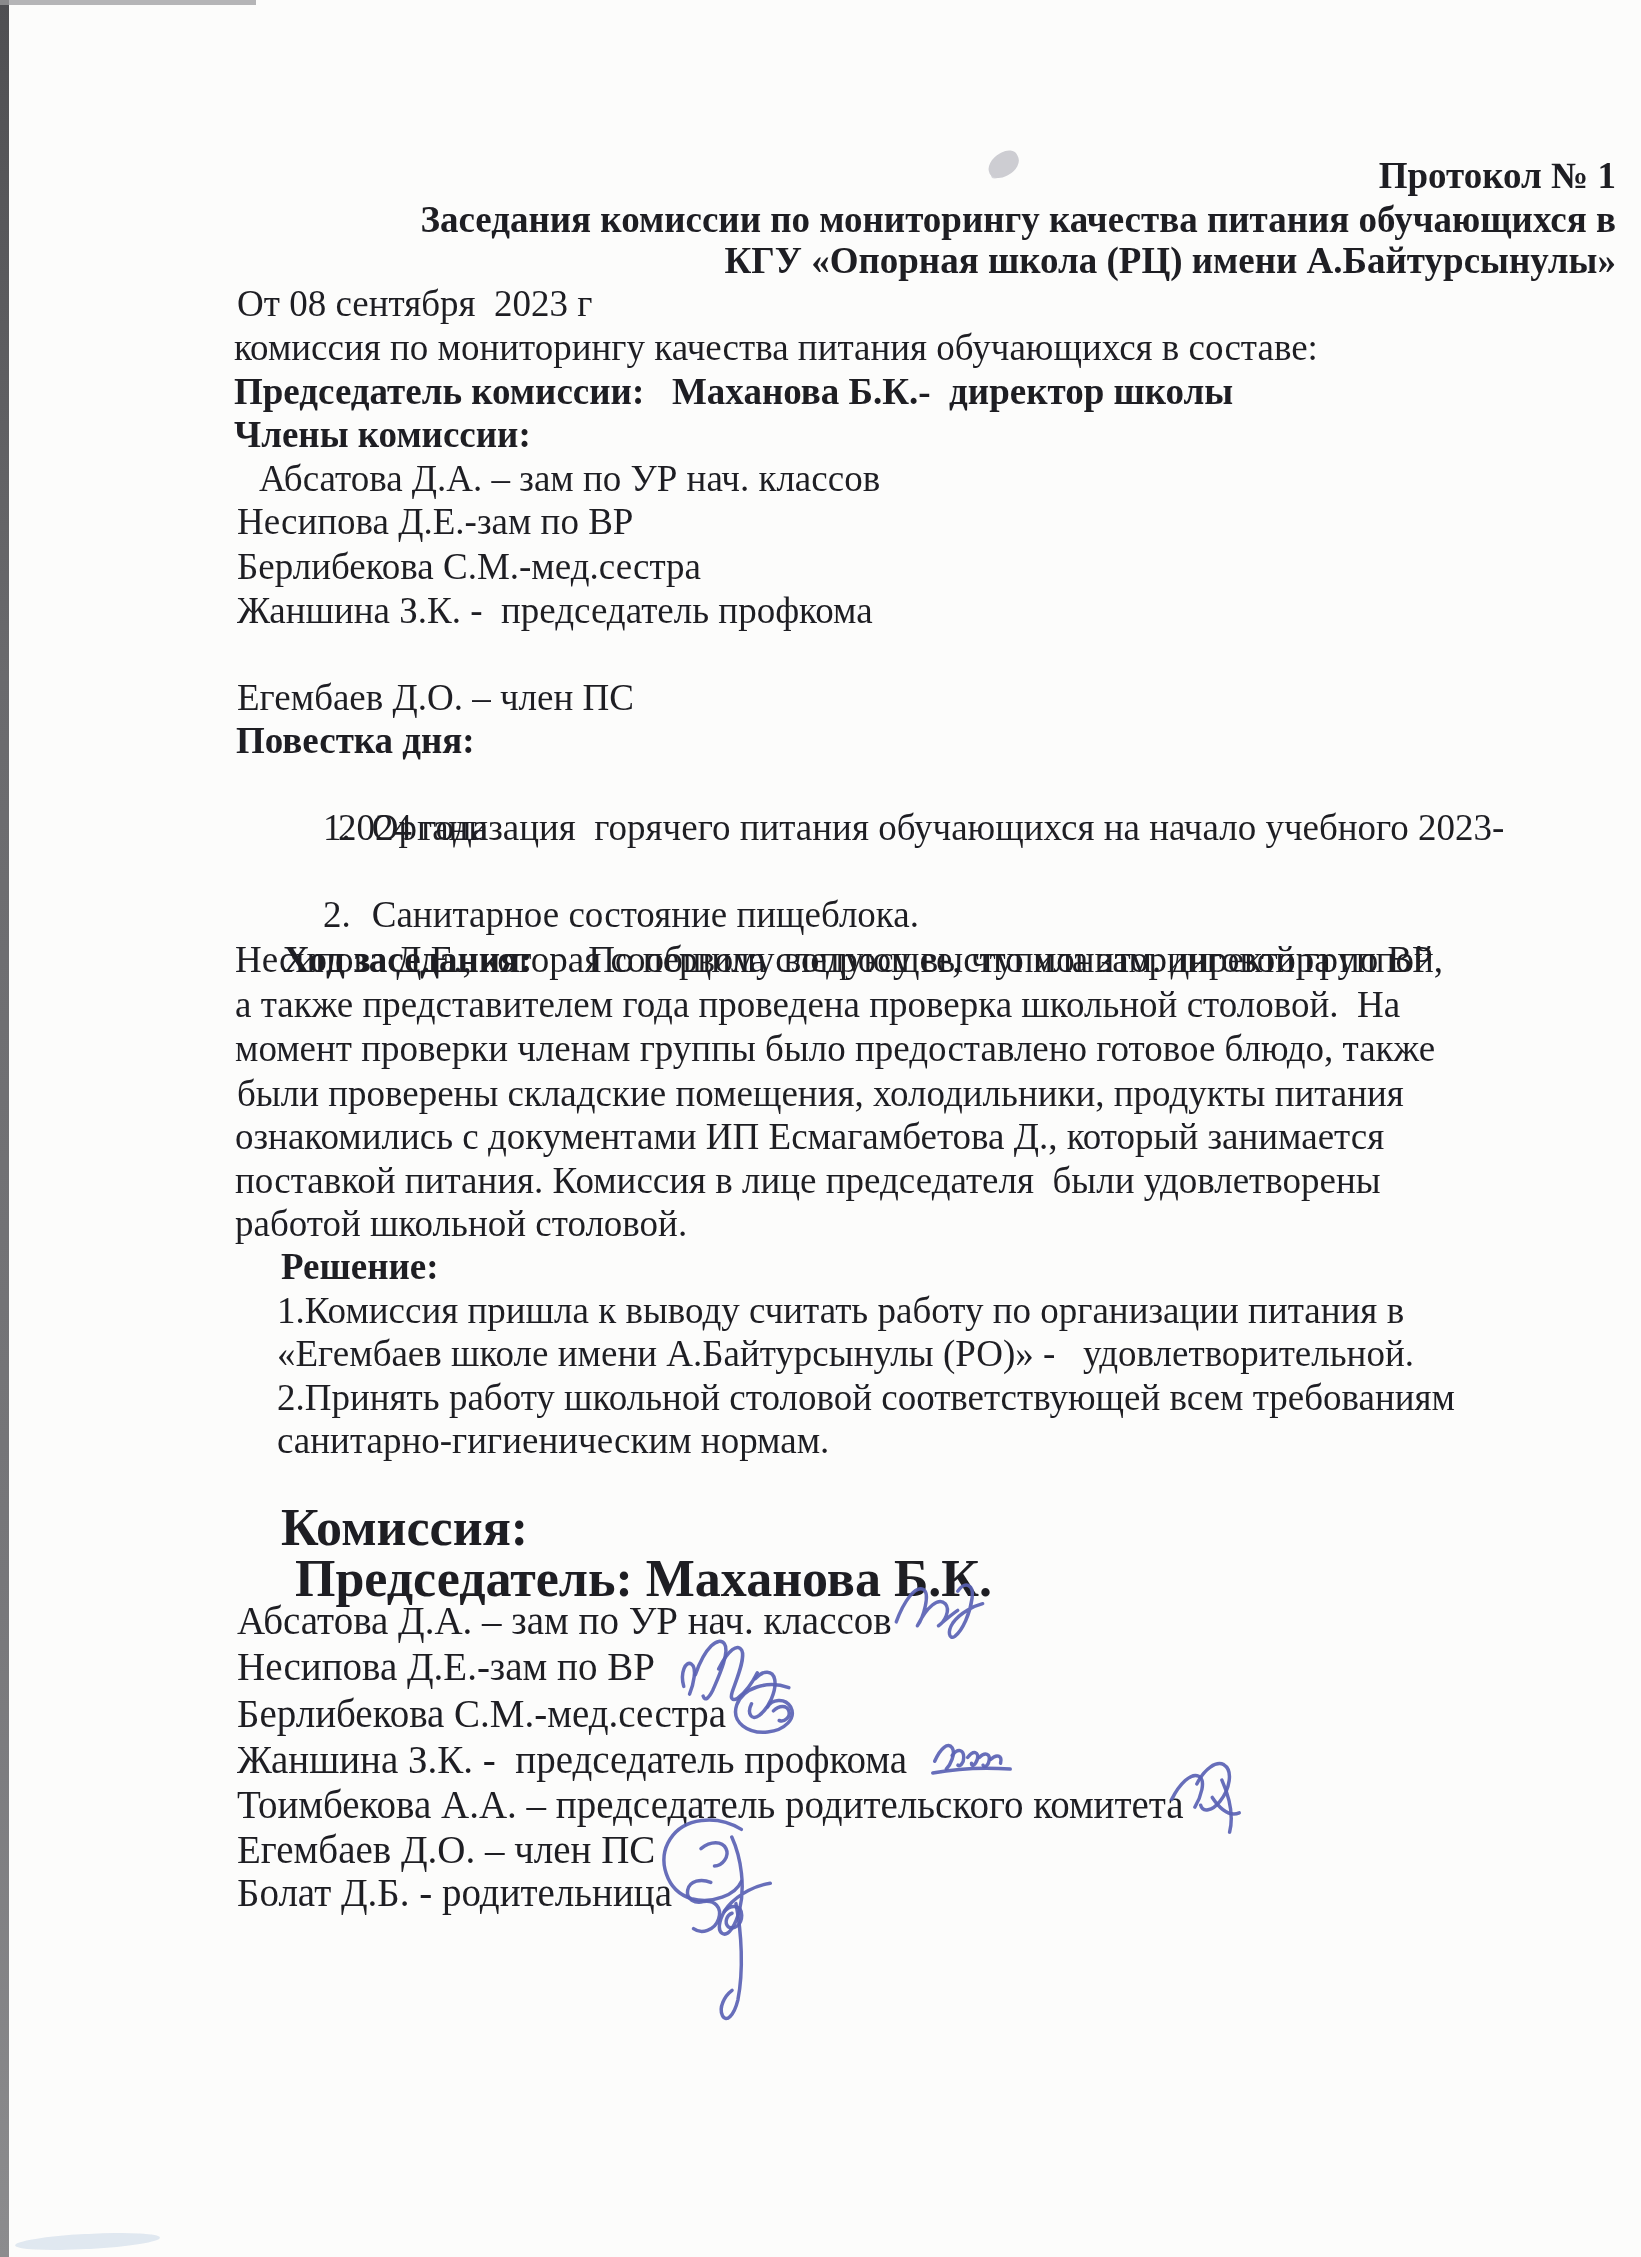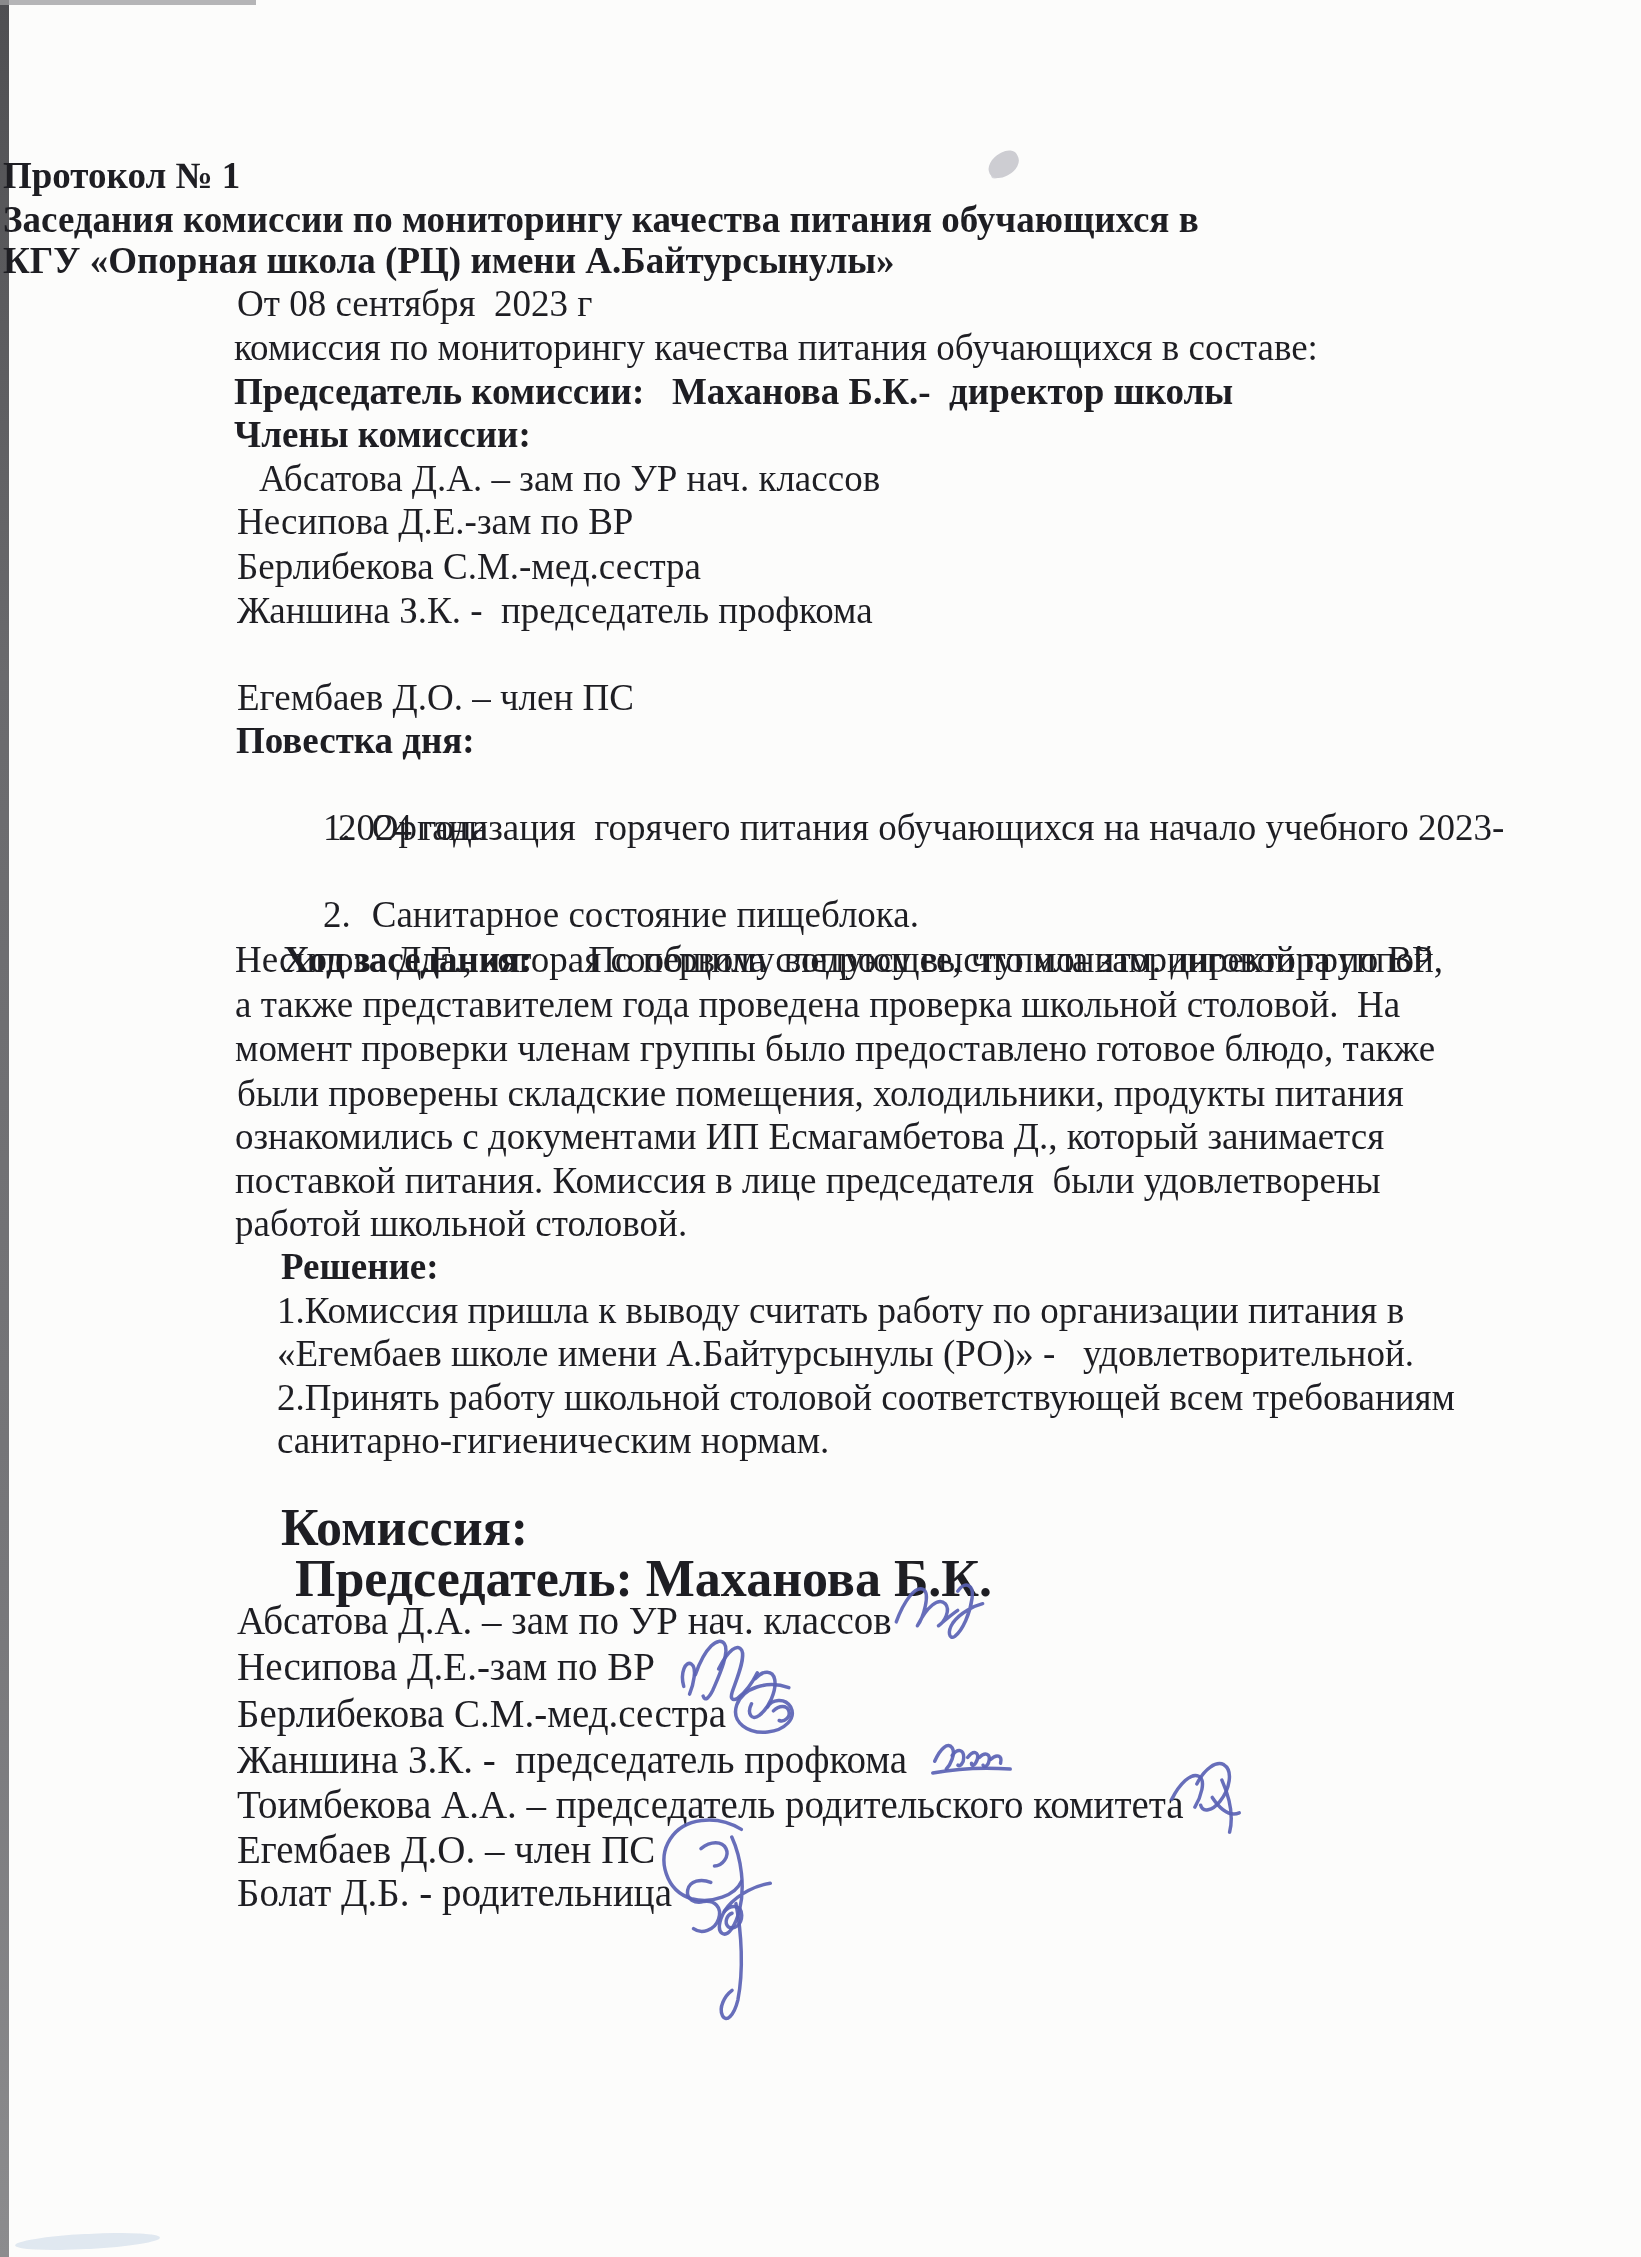--- a/index.html
+++ b/index.html
@@ -17,21 +17,21 @@
     background:linear-gradient(180deg,#4f4f52 0%,#6a6a6d 30%,#77777a 70%,#8c8c8e 100%);}
   .edge-top{position:absolute;left:0;top:0;width:256px;height:4.8px;background:#9d9da0;opacity:.75;}
   .smudge-top{position:absolute;left:987px;top:153px;width:33px;height:23px;
     border-radius:60% 40% 55% 45%;background:#a7a7b2;opacity:.55;transform:rotate(-28deg);
     box-shadow:-5.8px 3.9px 0 -5.8px #b9b9c2;}
   .smudge-bottom{position:absolute;left:15.4px;top:2234px;width:145px;height:15.4px;
     border-radius:50%;background:#c3d4e6;opacity:.5;transform:rotate(-3deg);}
   
   .ln{position:absolute;white-space:pre;font-size:37px;line-height:1.16;}
   .b{font-weight:700;}
-  .center{left:3px;width:1603px;text-align:left;}
+  .center{left:13px;width:1603px;text-align:right;}
   .big{font-size:52px;}
   .list2{font-size:39px;}
   .intro-gap{margin-left:56px;text-align:center;}
   
   .sig{position:absolute;}
   .sig path{fill:none;stroke:#5a62b4;stroke-width:3.6;stroke-linecap:round;stroke-linejoin:round;opacity:.92;}
 </style>
 </head>
 <body>
 

